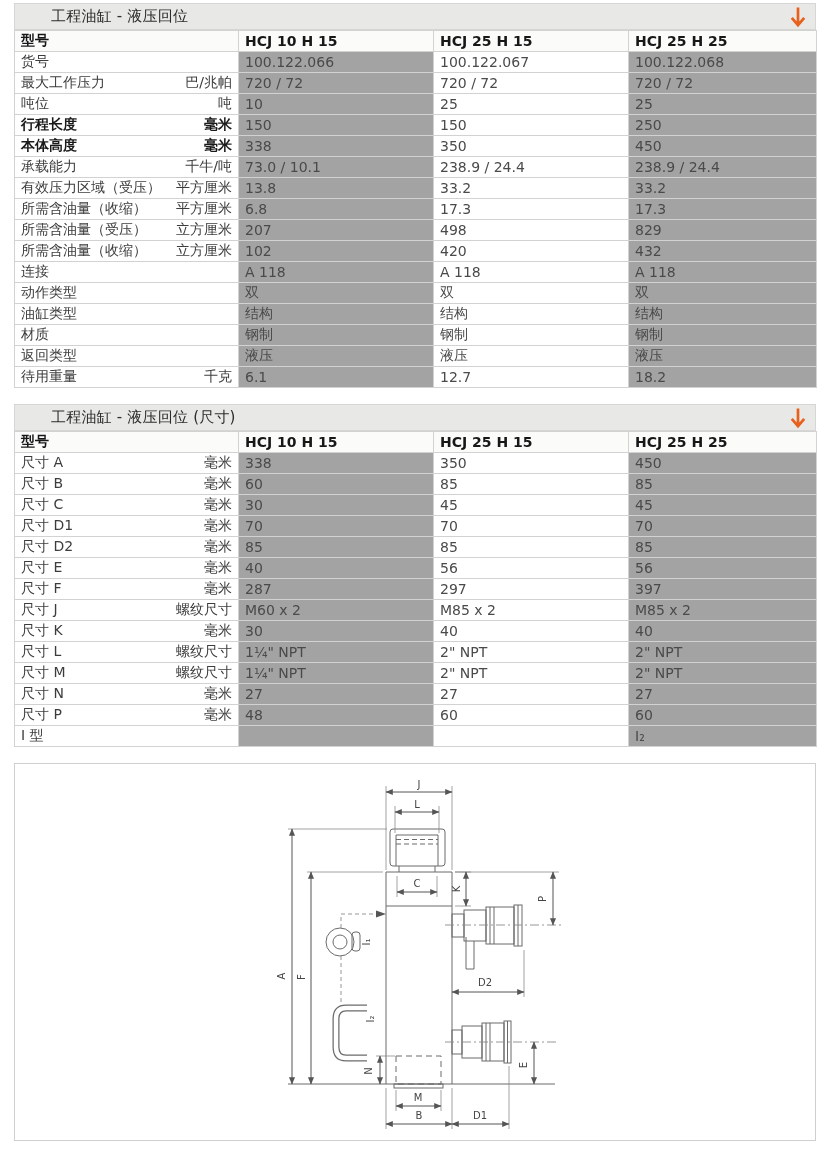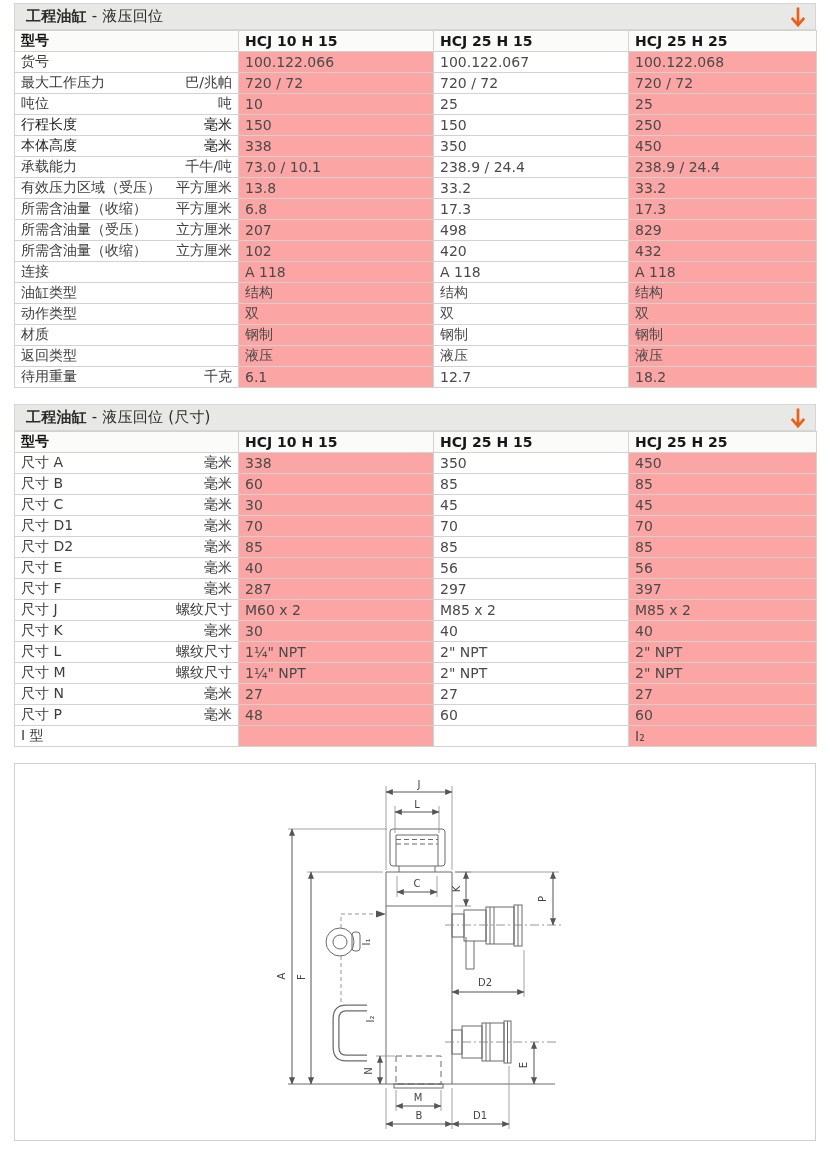--- a/index.html
+++ b/index.html
@@ -1,32 +1,32 @@
 <!DOCTYPE html>
 <html><head>
 <meta charset="utf-8">
 <style>
   html,body{margin:0;padding:0;background:#fff;}
   body{font-family:"DejaVu Sans","Liberation Sans",sans-serif;color:#3c3c3c;}
   .page{width:830px;padding:3px 14px 6px;box-sizing:border-box;}
   .title-bar{height:27px;background:#e8e8e6;border:1px solid #d6d6d4;display:flex;align-items:center;
     justify-content:space-between;padding:0 9px 0 11px;box-sizing:border-box;}
   .title{font-size:15px;color:#2c2c2c;letter-spacing:.2px;white-space:pre;}
-  .t-main{font-weight:bold;}
+  .t-main{font-weight:normal;margin-left:25px;}
   .down-btn{background:none;border:none;padding:0;margin:0;cursor:pointer;display:flex;align-items:center;}
   table.spec{width:100%;border-collapse:collapse;table-layout:fixed;font-size:14px;margin:0 0 16px 0;
     border:1px solid #c6c6c4;}
   table.spec td{border:1px solid #d2d2d0;height:20px;padding:0 6px;vertical-align:middle;
     overflow:hidden;white-space:nowrap;}
   td.lbl{background:#fff;}
   td.lbl .lbl-wrap{display:flex;justify-content:space-between;align-items:center;}
   td.val{background:#fff;color:#4a4a4a;}
-  td.val.shade{background:#fca5a5;}
+  td.val.shade{background:#a3a3a3;}
   td.hdr{font-weight:bold;color:#171717;background:#fbfbfa;}
-  tr.bold-row td.lbl{font-weight:normal;color:#1a1a1a;}
+  tr.bold-row td.lbl{font-weight:bold;color:#1a1a1a;}
   .panel{margin-top:12px;border:1px solid #cfcfcd;background:#fff;width:800px;height:376px;box-sizing:content-box;}
   svg text{font-family:"DejaVu Sans","Liberation Sans",sans-serif;}
 </style>
 </head>
 <body>
 
 <div class="page">
 
   <div class="title-bar">
     <div class="title"><span class="t-main">工程油缸</span><span class="t-sub"> - 液压回位</span></div>
@@ -167,38 +167,38 @@
               <span></span>
             </div>
           </td>
           <td class="val shade">A 118</td>
           <td class="val">A 118</td>
           <td class="val shade">A 118</td>
         </tr>
         <tr>
           <td class="lbl">
             <div class="lbl-wrap">
+              <span>动作类型</span>
+              <span></span>
+            </div>
+          </td>
+          <td class="val shade">双</td>
+          <td class="val">双</td>
+          <td class="val shade">双</td>
+        </tr>
+        <tr>
+          <td class="lbl">
+            <div class="lbl-wrap">
               <span>油缸类型</span>
               <span></span>
             </div>
           </td>
           <td class="val shade">结构</td>
           <td class="val">结构</td>
           <td class="val shade">结构</td>
-        </tr>
-        <tr>
-          <td class="lbl">
-            <div class="lbl-wrap">
-              <span>动作类型</span>
-              <span></span>
-            </div>
-          </td>
-          <td class="val shade">双</td>
-          <td class="val">双</td>
-          <td class="val shade">双</td>
         </tr>
         <tr>
           <td class="lbl">
             <div class="lbl-wrap">
               <span>材质</span>
               <span></span>
             </div>
           </td>
           <td class="val shade">钢制</td>
           <td class="val">钢制</td>

